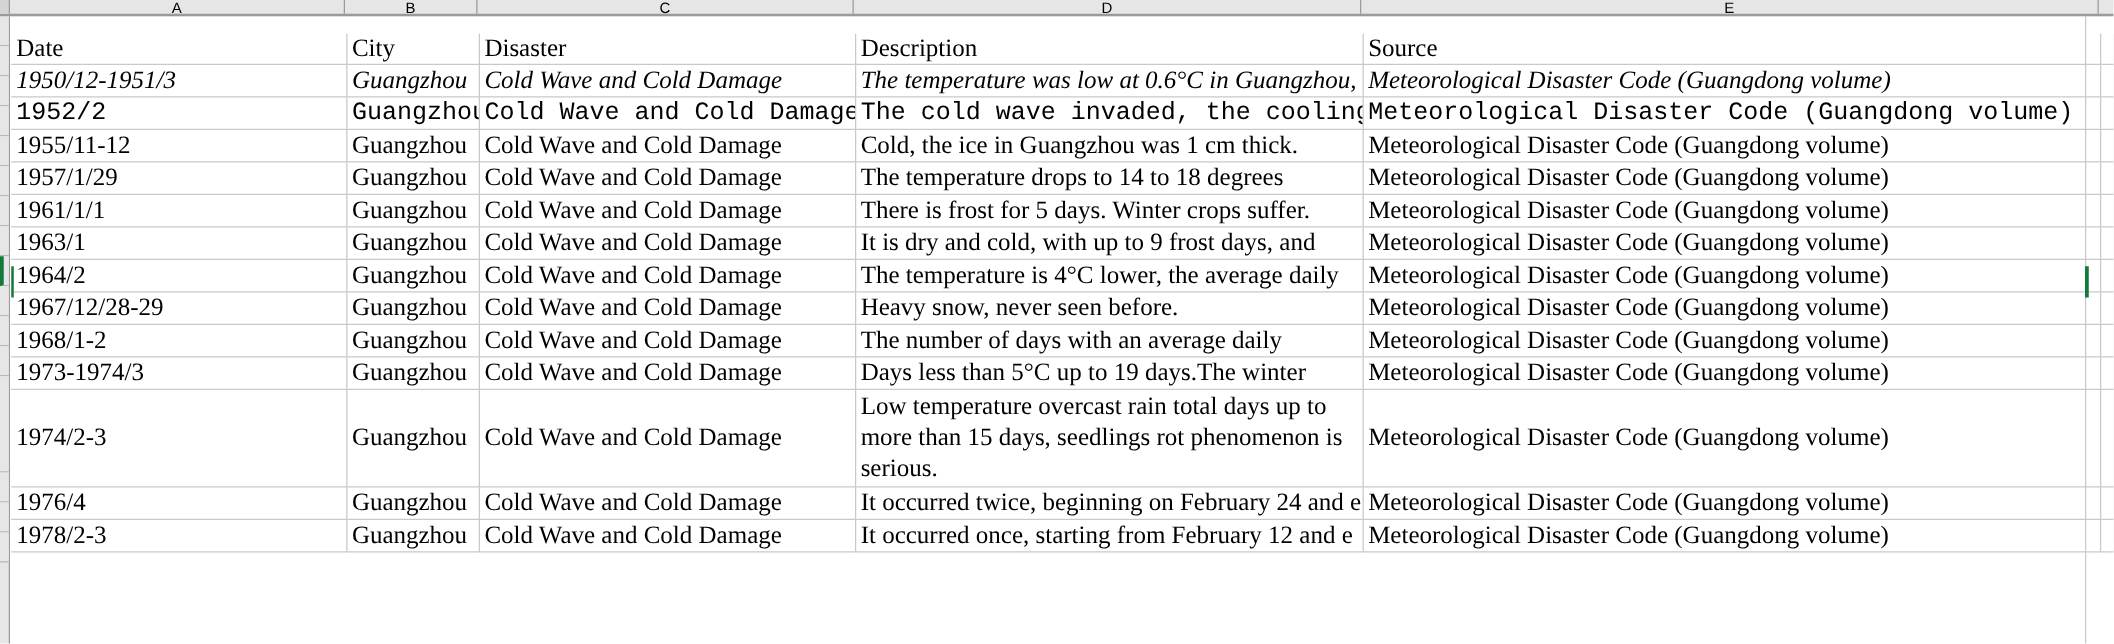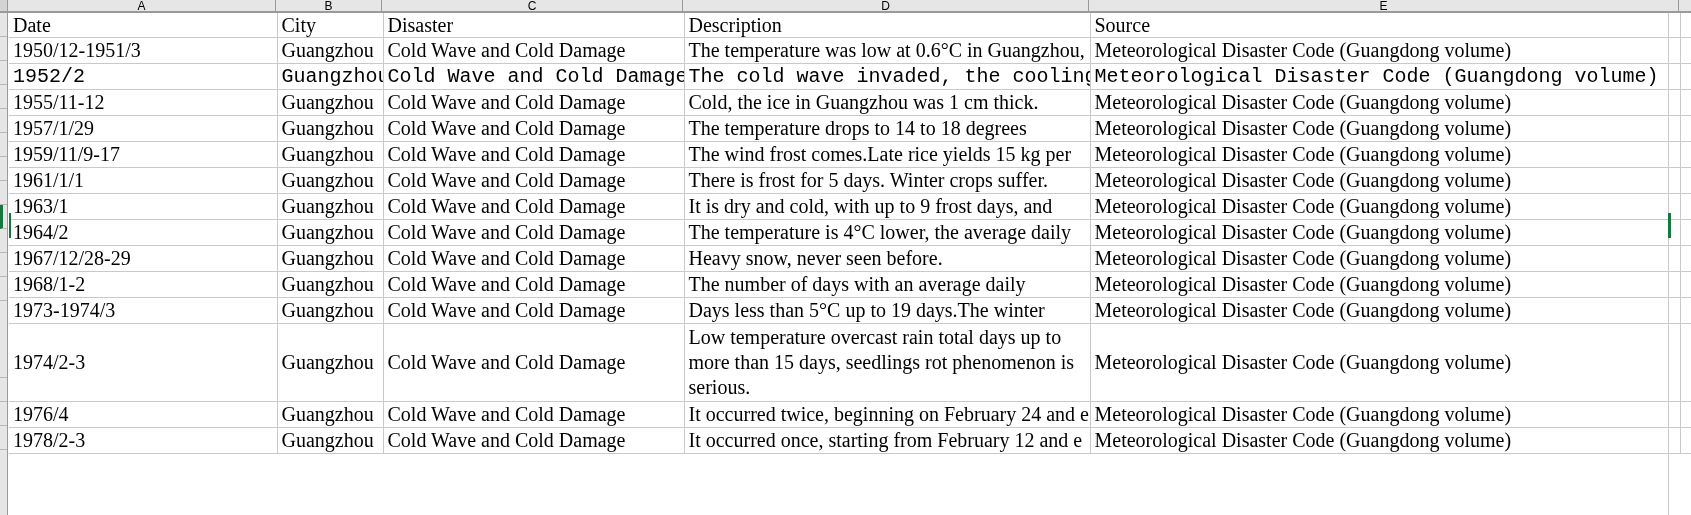--- a/index.html
+++ b/index.html
@@ -76,21 +76,21 @@
   }
   .rowhead.selected {
     background: #e6e6e6;
     border-left: 3px solid #127a3d;
   }
 
   
   .grid {
     position: absolute;
     left: 9px;
-    top: 13px;
+    top: 27px;
     width: 1682px;
     border-collapse: collapse;
     table-layout: fixed;
   }
   .grid td {
     border-right: 1px solid #c9c9c9;
     border-bottom: 1px solid #c9c9c9;
     padding: 0 0 0 4px;
     font-size: 20px;
     line-height: 25px;
@@ -198,21 +198,21 @@
     </colgroup>
     <tbody id="tbody">
       <tr class="headrow">
         <td>Date</td>
         <td>City</td>
         <td>Disaster</td>
         <td>Description</td>
         <td>Source</td>
         <td></td>
       </tr>
-    <tr style="height: 25px;">
+    <tr style="height: 25px; font-style: italic;">
           <td>1950/12-1951/3</td>
           <td>Guangzhou</td>
           <td>Cold Wave and Cold Damage</td>
           <td>The temperature was low at 0.6°C in Guangzhou,</td>
           <td>Meteorological Disaster Code (Guangdong volume)</td>
           <td></td>
         </tr>
         <tr style="height: 25px; font-family: Liberation Mono, monospace;">
           <td>1952/2</td>
           <td>Guangzhou</td>
@@ -227,28 +227,20 @@
           <td>Cold Wave and Cold Damage</td>
           <td>Cold,  the ice in Guangzhou was 1 cm thick.</td>
           <td>Meteorological Disaster Code (Guangdong volume)</td>
           <td></td>
         </tr>
         <tr style="height: 25px; font-family: Liberation Serif, serif;">
           <td>1957/1/29</td>
           <td>Guangzhou</td>
           <td>Cold Wave and Cold Damage</td>
           <td>The temperature drops to 14 to 18 degrees</td>
-          <td>Meteorological Disaster Code (Guangdong volume)</td>
-          <td></td>
-        </tr>
-        <tr style="height: 25px;">
-          <td>1959/11/9-17</td>
-          <td>Guangzhou</td>
-          <td>Cold Wave and Cold Damage</td>
-          <td>The wind frost comes.Late rice yields 15 kg per</td>
           <td>Meteorological Disaster Code (Guangdong volume)</td>
           <td></td>
         </tr>
         <tr style="height: 25px; padding-left: 24px;">
           <td>1961/1/1</td>
           <td>Guangzhou</td>
           <td>Cold Wave and Cold Damage</td>
           <td>There is frost for 5 days. Winter crops suffer.</td>
           <td>Meteorological Disaster Code (Guangdong volume)</td>
           <td></td>

